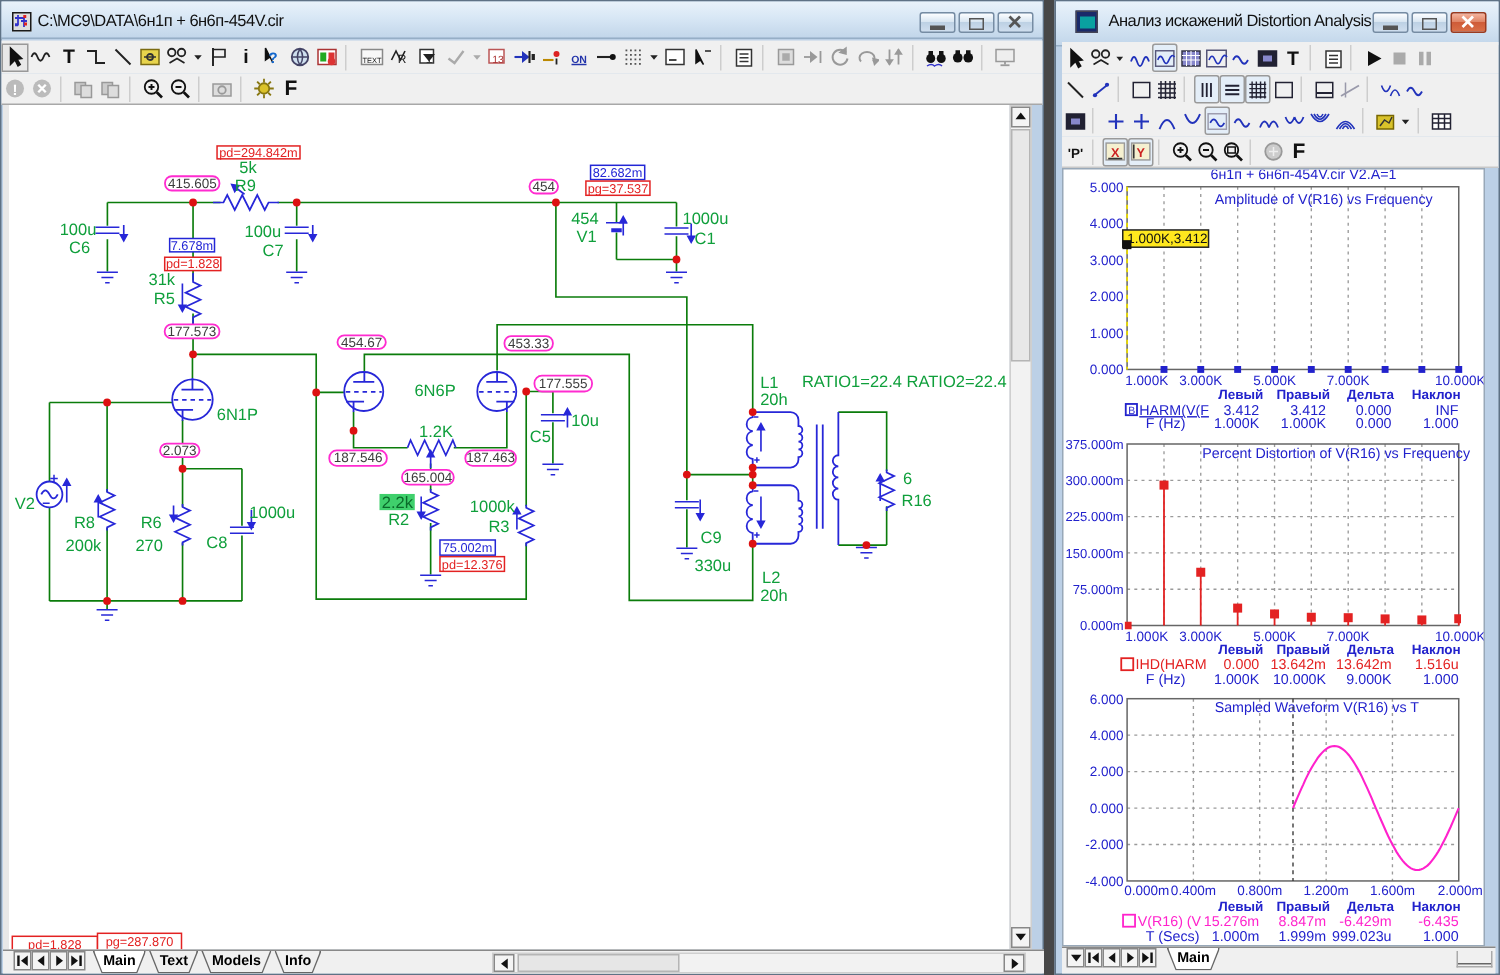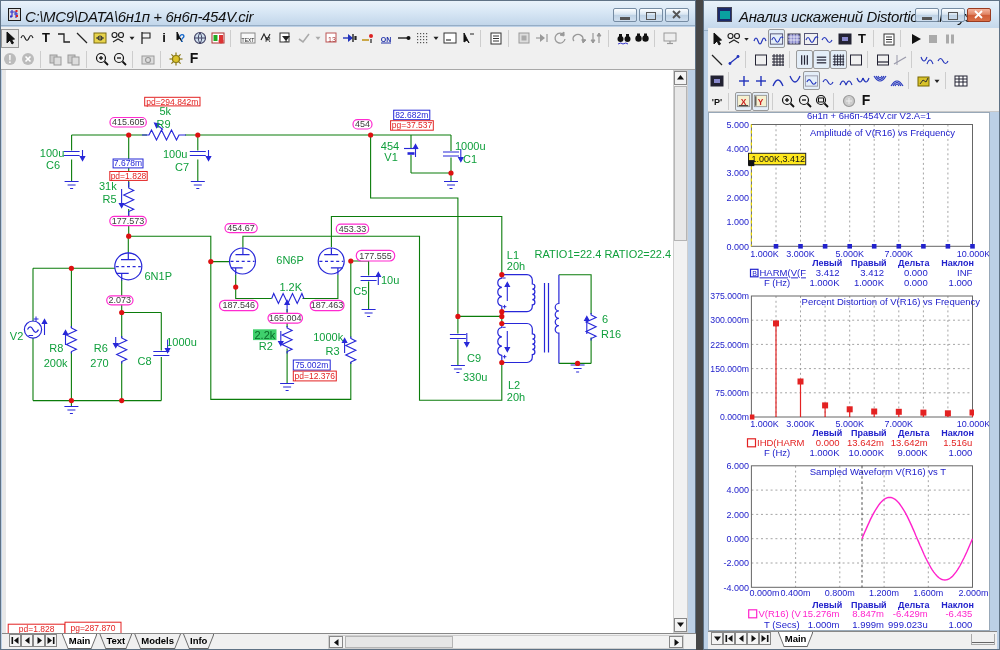--- a/index.html
+++ b/index.html
@@ -6,21 +6,21 @@
 html,body { width:1000px; height:650px; overflow:hidden; }
 body { font-family:"Liberation Sans", sans-serif; background:#464646; }
 #stage { position:absolute; left:0; top:0; width:1000px; height:650px; }
 .abs { position:absolute; }
 
 
 .win { position:absolute; background:#bcd0e6; }
 .titlebar { position:absolute; left:0; top:0; right:0; height:25px;
   background:linear-gradient(#e9f2fa 0%, #d8e7f5 45%, #c2d6ea 100%);
   border-bottom:1px solid #96aec6; }
-.titletext { position:absolute; top:7px; font-size:15px; letter-spacing:-0.35px; color:#111; white-space:nowrap;font-style:italic; }
+.titletext { position:absolute; top:7px; font-size:11px; letter-spacing:-0.35px; color:#111; white-space:nowrap; }
 .capbtn { position:absolute; top:7px; width:24px; height:14px; border:1px solid #768ca3; border-radius:2px;
   background:linear-gradient(#fdfeff, #d9e6f2 45%, #bdd1e4 50%, #cfdeee); 
   color:#333; font-size:9px; line-height:12px; text-align:center; }
 .capbtn.close-red { background:linear-gradient(#f5b49e, #e08566 45%, #cf5c38 50%, #d96f47); border-color:#9a3b20; color:#fff; }
 
 
 .tbrow { position:absolute; left:0; right:0; background:#f0f0f0; display:flex; align-items:center; }
 .ti { width:20px; height:19px; display:inline-flex; align-items:center; justify-content:center;
   font-size:13px; color:#1a1a2e; flex:0 0 auto; }
 .tsep { width:7px; height:17px; border-left:1px solid #cdcdcd; margin-left:3px; flex:0 0 auto; }

